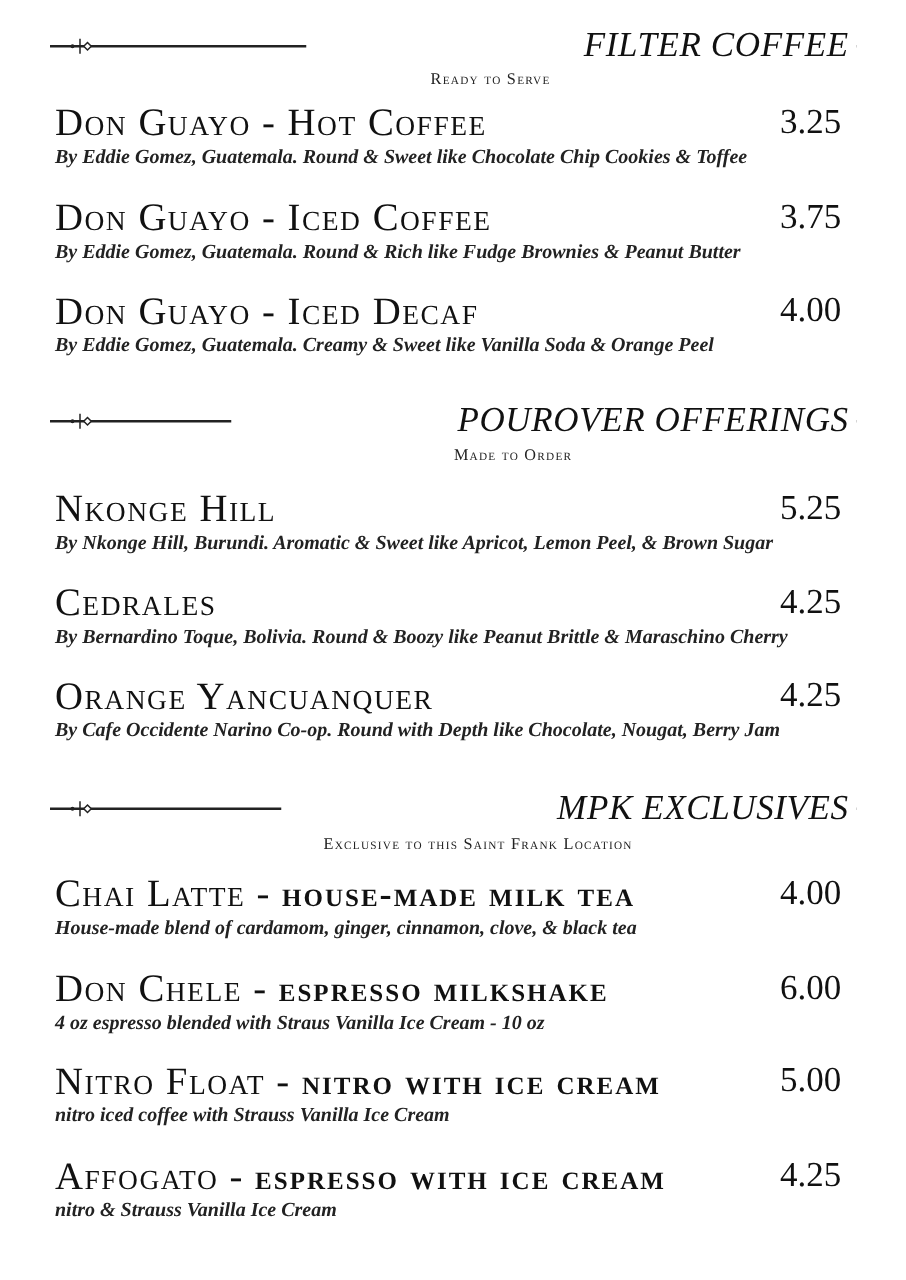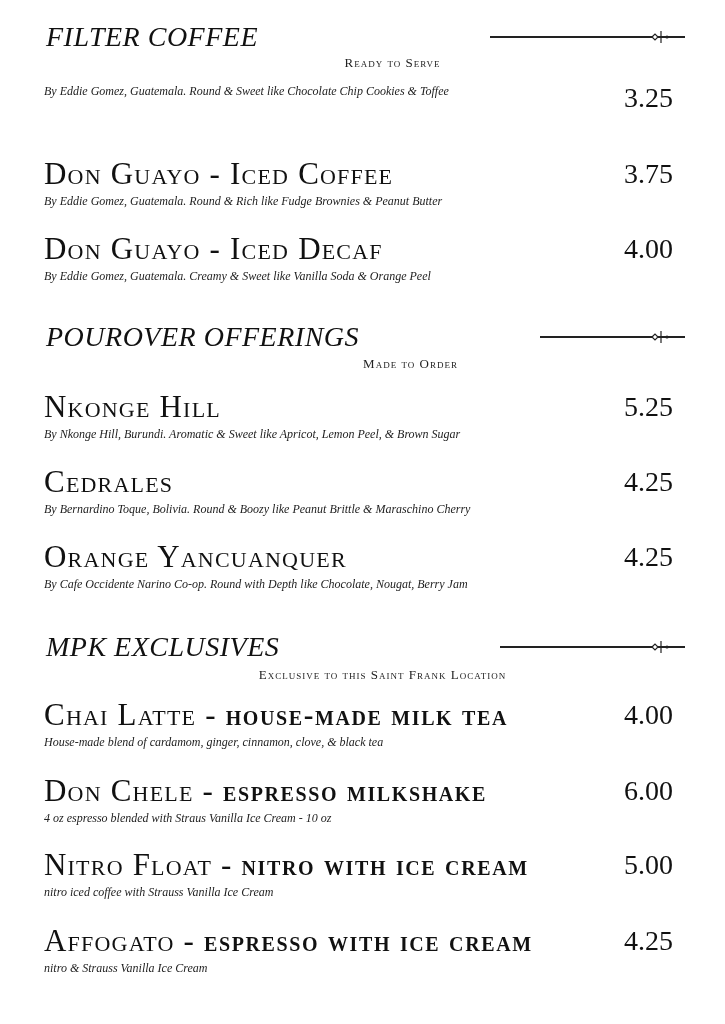--- a/index.html
+++ b/index.html
@@ -1,31 +1,31 @@
 <!DOCTYPE html>
 <html><head>
   <meta charset="utf-8">
   <style>
     html, body { margin: 0; padding: 0; background: #ffffff; }
     body { width: 725px; height: 1024px; position: relative; overflow: hidden; color: #111; font-family: "DejaVu Serif", "Liberation Serif", serif; }
     .section-header { position: absolute; left: 40px; width: 645px; height: 30px; }
     .section-header .rule { position: absolute; top: 50%; height: 2px; background: #222; margin-top: -1px; }
     .section-header .rule.left { left: 0; }
     .section-header .rule.right { right: 0; }
-    .section-header .title { position: absolute; top: 0; left: 0; right: 0; text-align: left; font-family: "Liberation Serif", serif; font-style: italic; font-size: 28px; line-height: 30px; letter-spacing: 0.5px; }
+    .section-header .title { position: absolute; top: 0; left: 0; right: 0; text-align: right; font-family: "Liberation Serif", serif; font-style: italic; font-size: 28px; line-height: 30px; letter-spacing: 0.5px; }
     .section-header .title span { background: #fff; padding: 0 6px; }
     .orn { position: absolute; top: 50%; width: 22px; height: 14px; margin-top: -7px; }
     .orn.left { left: 14px; }
     .orn.right { right: 14px; }
     .subtitle { position: absolute; left: 0; width: 725px; text-align: center; font-family: "Liberation Serif", serif; font-variant: small-caps; font-size: 13px; letter-spacing: 1px; color: #222; }
     .item { position: absolute; left: 44px; width: 640px; }
     .item .name { font-family: "Liberation Serif", serif; font-variant: small-caps; font-size: 31px; line-height: 34px; letter-spacing: 1.2px; white-space: nowrap; }
     .item .name .suffix { font-weight: bold; font-size: 29px; letter-spacing: 1.6px; }
     .item .price { position: absolute; right: 0; top: 0; font-family: "Liberation Serif", serif; font-size: 28px; line-height: 34px; width: 60px; text-align: left; }
-    .item .desc { font-family: "Liberation Serif", serif; font-style: italic; font-size: 12px; line-height: 16px; color: #222; margin-top: 2px; white-space: nowrap; }
+    .item .desc { font-family: "Liberation Serif", serif; font-style: italic; font-size: 16px; line-height: 16px; color: #222; margin-top: 2px; white-space: nowrap; font-weight: bold; }
   </style>
 </head>
 <body>
 
 <div class="section-header" style="top:22px;">
   <div class="rule left" style="width:205px;"></div>
   <div class="rule right" style="width:195px;"></div>
   <svg class="orn left" viewBox="0 0 22 14">
       <circle cx="4" cy="7" r="1.6" fill="#222"></circle>
       <line x1="10" y1="1" x2="10" y2="13" stroke="#222" stroke-width="1.2"></line>
@@ -34,20 +34,21 @@
   <svg class="orn right" viewBox="0 0 22 14">
       <path d="M3 7 L6 4 L9 7 L6 10 Z" fill="#fff" stroke="#222" stroke-width="1.2"></path>
       <line x1="12" y1="1" x2="12" y2="13" stroke="#222" stroke-width="1.2"></line>
       <circle cx="18" cy="7" r="1.6" fill="#222"></circle>
     </svg>
   <div class="title"><span>FILTER COFFEE</span></div>
 </div>
 <div class="subtitle" style="top:55px;padding-left:30px;">Ready to Serve</div>
 
 <div class="item" style="top:81px;">
+  <div class="name"><span>Don Guayo - Hot Coffee</span><span class="suffix"></span></div>
   <div class="price">3.25</div>
   <div class="desc">By Eddie Gomez, Guatemala.  Round &amp; Sweet like Chocolate Chip Cookies &amp; Toffee</div>
 </div>
 <div class="item" style="top:157px;">
   <div class="name"><span>Don Guayo  - Iced Coffee</span><span class="suffix"></span></div>
   <div class="price">3.75</div>
   <div class="desc">By Eddie Gomez, Guatemala. Round &amp; Rich like Fudge Brownies &amp; Peanut Butter</div>
 </div>
 <div class="item" style="top:232px;">
   <div class="name"><span>Don Guayo - Iced Decaf</span><span class="suffix"></span></div>

